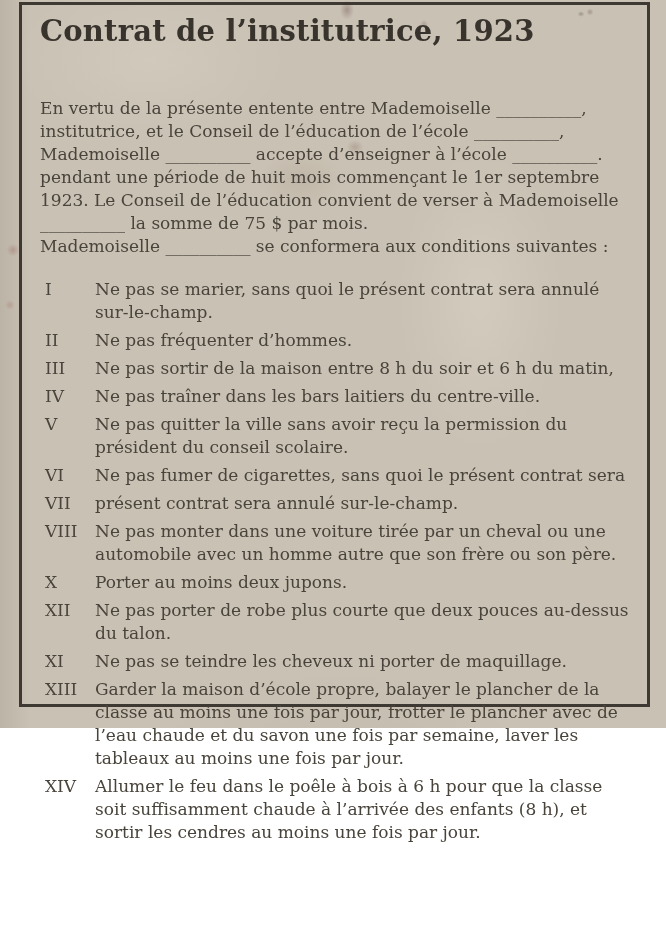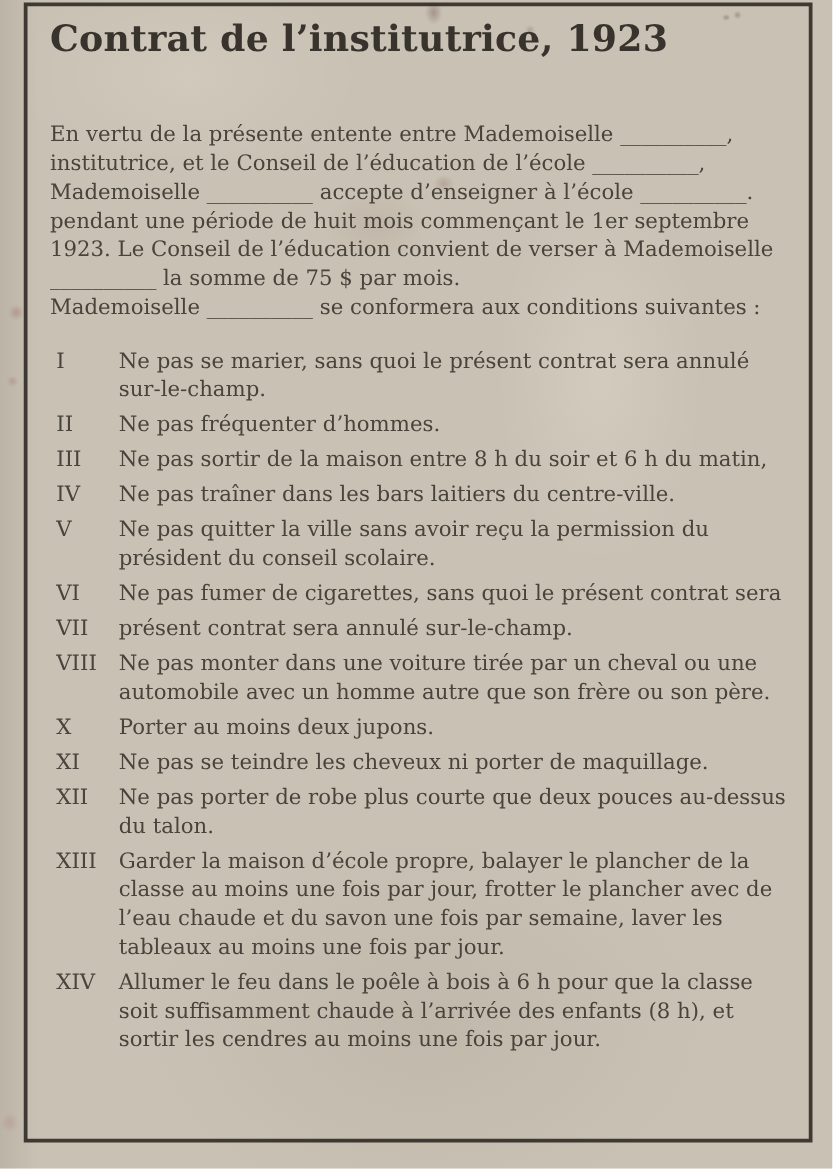--- a/index.html
+++ b/index.html
@@ -3,21 +3,21 @@
 <meta charset="utf-8">
 <style>
   html, body { margin: 0; padding: 0; }
   body {
     width: 666px; height: 935px;
     overflow: hidden;
     font-family: "DejaVu Serif", "Liberation Serif", serif;
   }
   .photo {
     position: relative;
-    width: 666px; height: 935px;
+    width: 666px; height: 728px;
     background-image:
       radial-gradient(ellipse 10px 14px at 347px 10px, rgba(90,55,60,0.32), transparent 70%),
       radial-gradient(ellipse 6px 6px at 424px 24px, rgba(90,55,60,0.22), transparent 70%),
       radial-gradient(ellipse 5px 5px at 590px 12px, rgba(80,50,50,0.30), transparent 70%),
       radial-gradient(ellipse 5px 4px at 581px 14px, rgba(60,40,40,0.30), transparent 70%),
       radial-gradient(ellipse 9px 9px at 13px 250px, rgba(140,70,70,0.28), transparent 70%),
       radial-gradient(ellipse 7px 7px at 10px 305px, rgba(140,70,70,0.22), transparent 70%),
       radial-gradient(ellipse 12px 10px at 355px 147px, rgba(100,70,60,0.22), transparent 70%),
       radial-gradient(ellipse 60px 40px at 300px 180px, rgba(120,90,80,0.10), transparent 70%),
       radial-gradient(ellipse 10px 12px at 8px 898px, rgba(160,90,90,0.20), transparent 70%),
@@ -126,30 +126,30 @@
             <div class="cond-line">automobile avec un homme autre que son frère ou son père.</div>
           </span>
   </div>
         <div class="cond">
     <span class="cond-numeral">X</span>
     <span class="cond-text">
             <div class="cond-line">Porter au moins deux jupons.</div>
           </span>
   </div>
         <div class="cond">
-    <span class="cond-numeral">XI</span>
-    <span class="cond-text">
-            <div class="cond-line">Ne pas se teindre les cheveux ni porter de maquillage.</div>
-          </span>
-  </div>
-        <div class="cond">
     <span class="cond-numeral">XII</span>
     <span class="cond-text">
             <div class="cond-line">Ne pas porter de robe plus courte que deux pouces au-dessus</div>
             <div class="cond-line">du talon.</div>
+          </span>
+  </div>
+        <div class="cond">
+    <span class="cond-numeral">XI</span>
+    <span class="cond-text">
+            <div class="cond-line">Ne pas se teindre les cheveux ni porter de maquillage.</div>
           </span>
   </div>
         <div class="cond">
     <span class="cond-numeral">XIII</span>
     <span class="cond-text">
             <div class="cond-line">Garder la maison d’école propre, balayer le plancher de la</div>
             <div class="cond-line">classe au moins une fois par jour, frotter le plancher avec de</div>
             <div class="cond-line">l’eau chaude et du savon une fois par semaine, laver les</div>
             <div class="cond-line">tableaux au moins une fois par jour.</div>
           </span>

